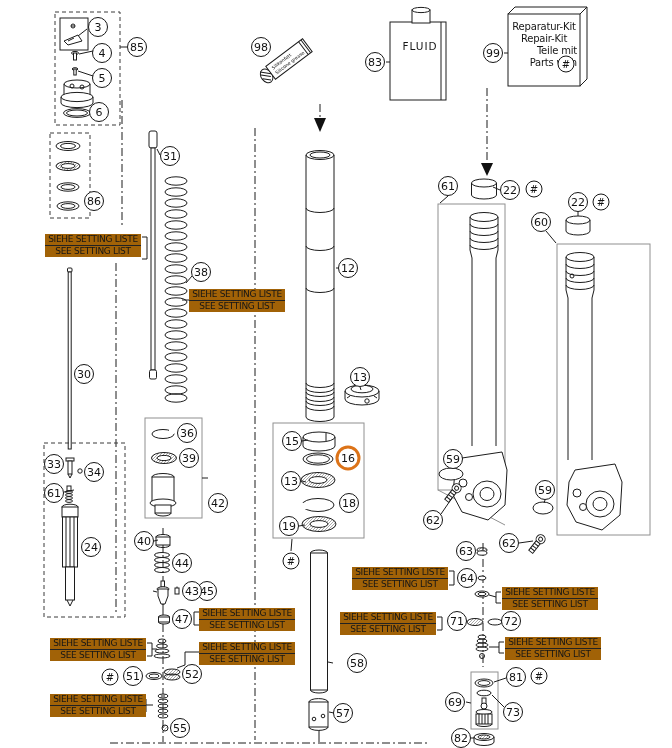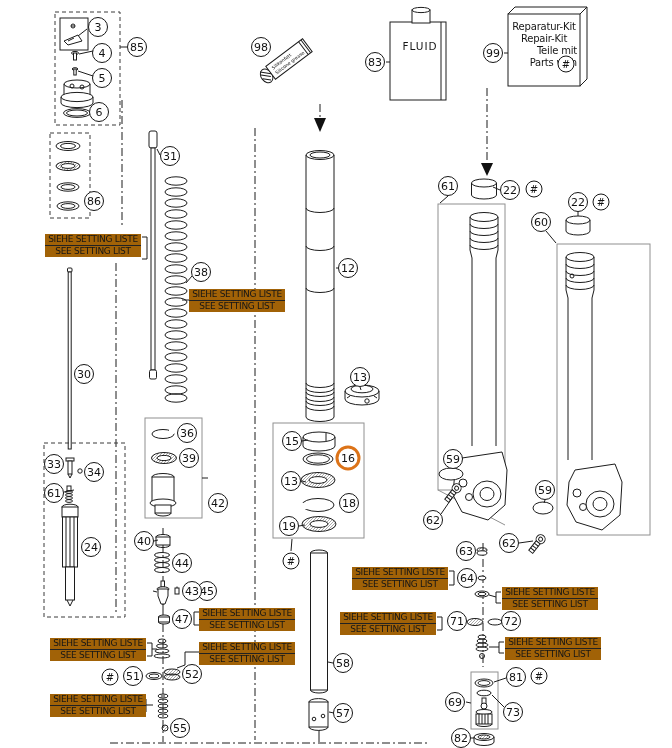--- a/index.html
+++ b/index.html
@@ -437,21 +437,21 @@
       <div class="callout" style="left: 509px; top: 543px;">62</div>
       <div class="callout" style="left: 466px; top: 551px;">63</div>
       <div class="callout" style="left: 467px; top: 578px;">64</div>
       <div class="callout" style="left: 457px; top: 621px;">71</div>
       <div class="callout" style="left: 511px; top: 621px;">72</div>
       <div class="callout" style="left: 516px; top: 677px;">81</div>
       <div class="callout hash" style="left: 539px; top: 676px;">#</div>
       <div class="callout" style="left: 455px; top: 702px;">69</div>
       <div class="callout" style="left: 513px; top: 712px;">73</div>
       <div class="callout" style="left: 461px; top: 738px;">82</div>
-      <div class="callout" style="left: 343px; top: 663px;">58</div>
+      <div class="callout" style="left: 357px; top: 663px;">58</div>
       <div class="callout" style="left: 343px; top: 713px;">57</div>
       <div class="callout hash" style="left: 110px; top: 677px;">#</div>
       <div class="callout" style="left: 133px; top: 676px;">51</div>
       <div class="callout" style="left: 192px; top: 674px;">52</div>
       <div class="callout" style="left: 180px; top: 728px;">55</div>
     </div>
 
   <div>
       <div class="setting-note" style="left: 45px; top: 234px;">
         <span class="de">SIEHE SETTING LISTE</span>

